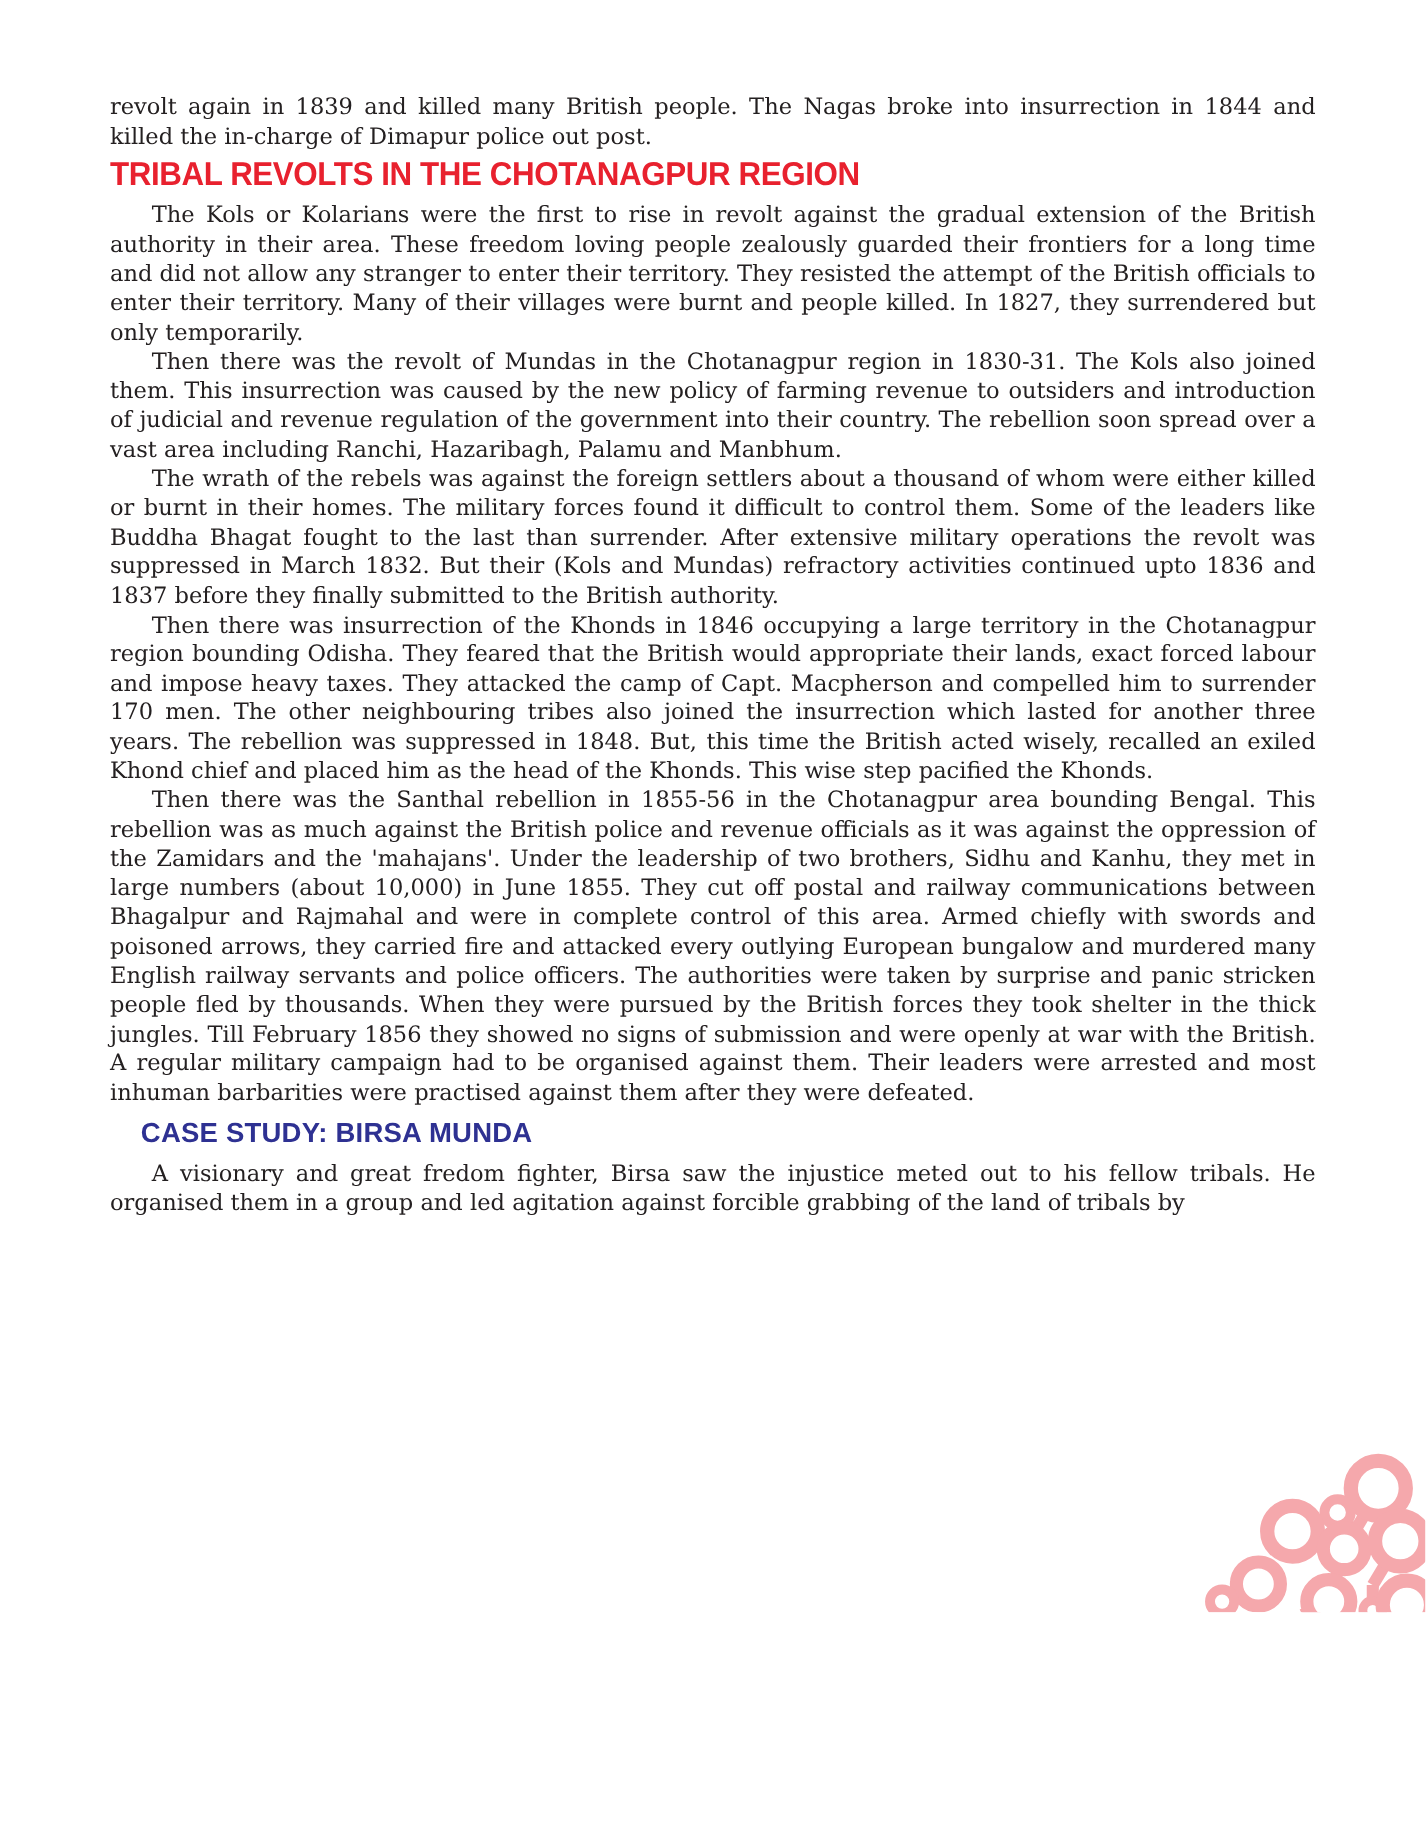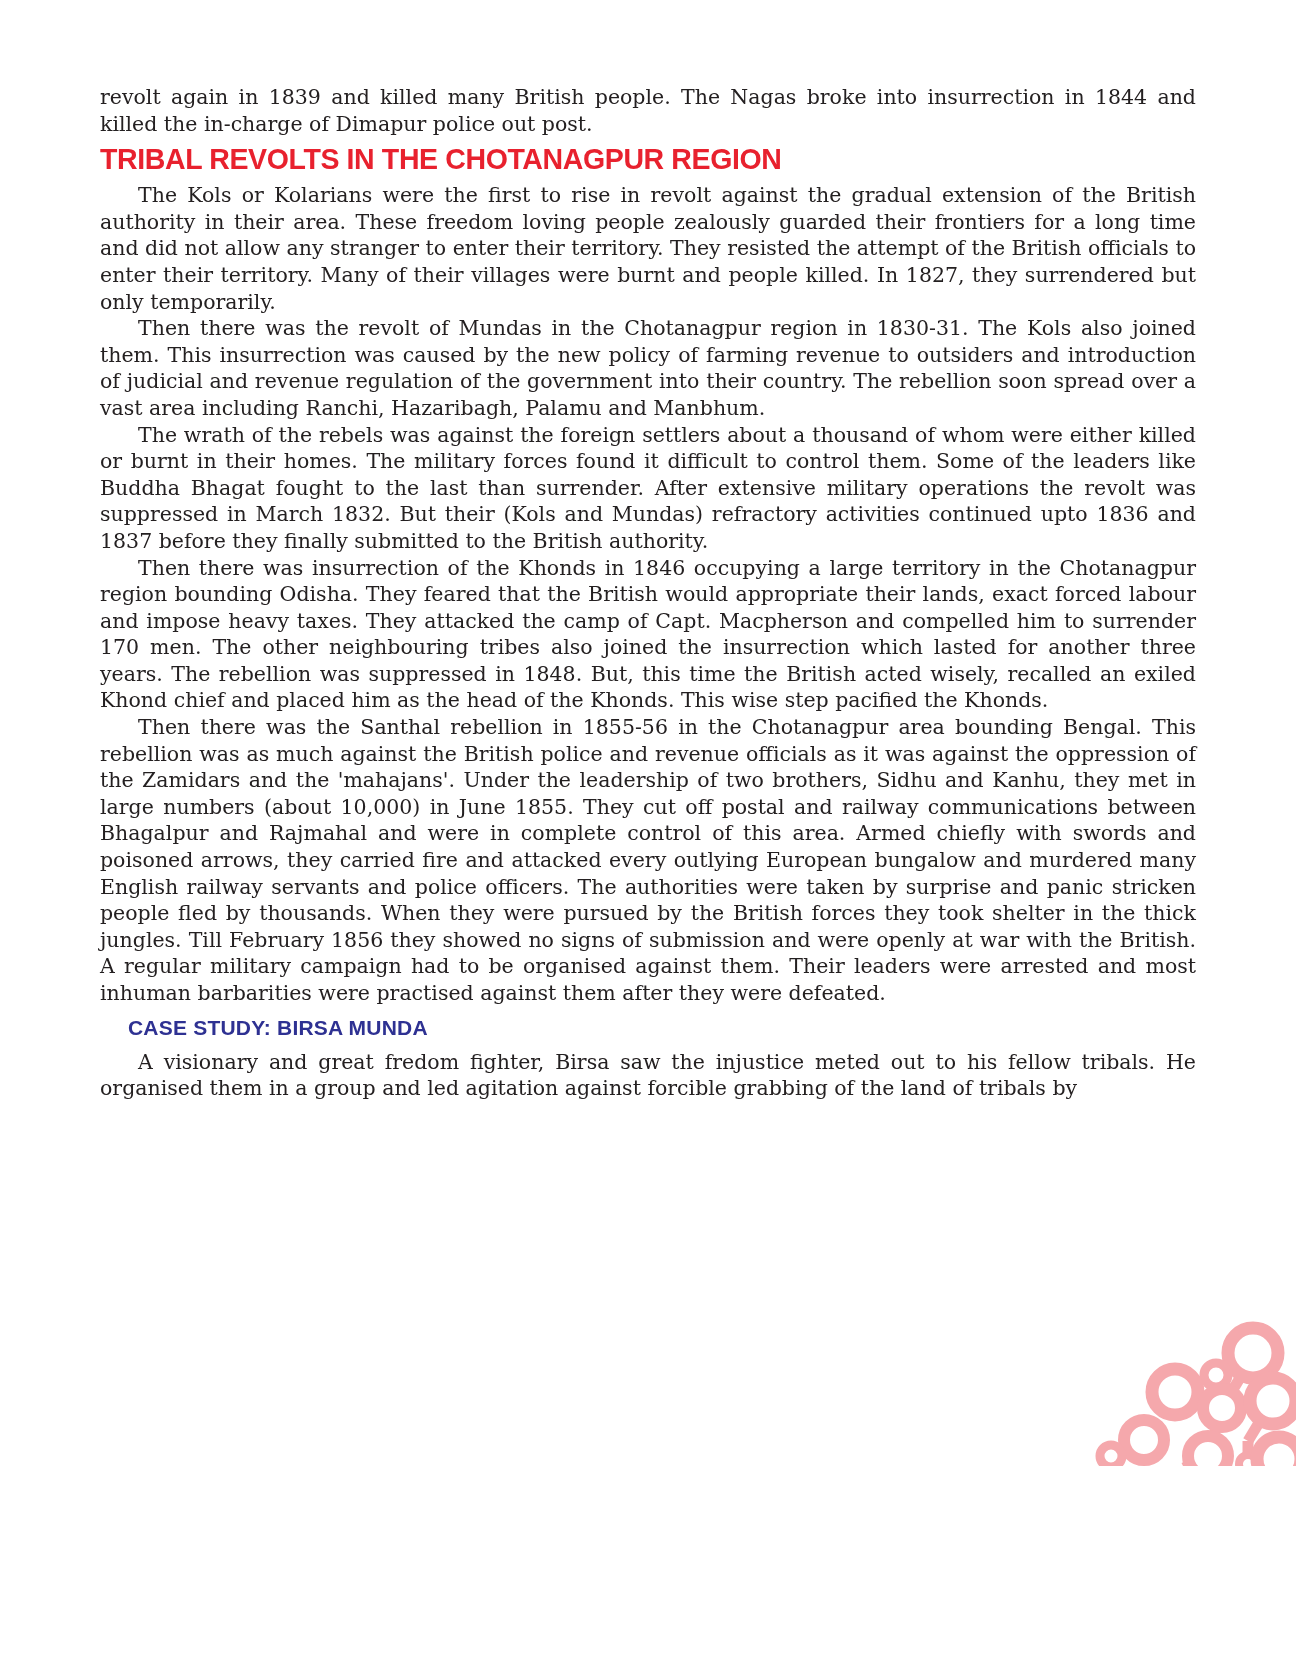--- a/index.html
+++ b/index.html
@@ -34,21 +34,21 @@
     letter-spacing:-0.4px;
     color:#e8212e;
     transform:scaleX(0.95);
     transform-origin:left center;
     white-space:nowrap;
   }
   h2.section-blue{
     margin:9px 0 9px 28px;
     font-family:"Liberation Sans", sans-serif;
     font-weight:700;
-    font-size:21px;
+    font-size:25px;
     letter-spacing:0.2px;
     color:#2e3192;
     white-space:nowrap;
   }
   .gray-stripe{
     position:absolute;
     left:70px;
     top:1548px;
     width:46px;
     height:108px;

